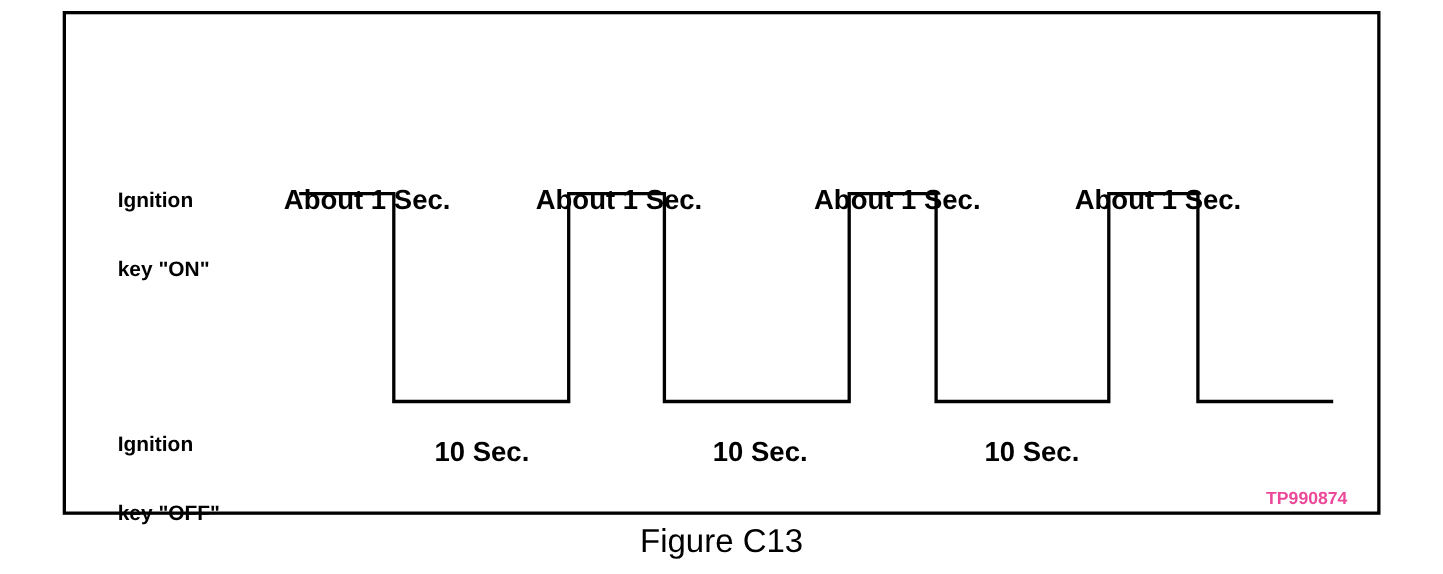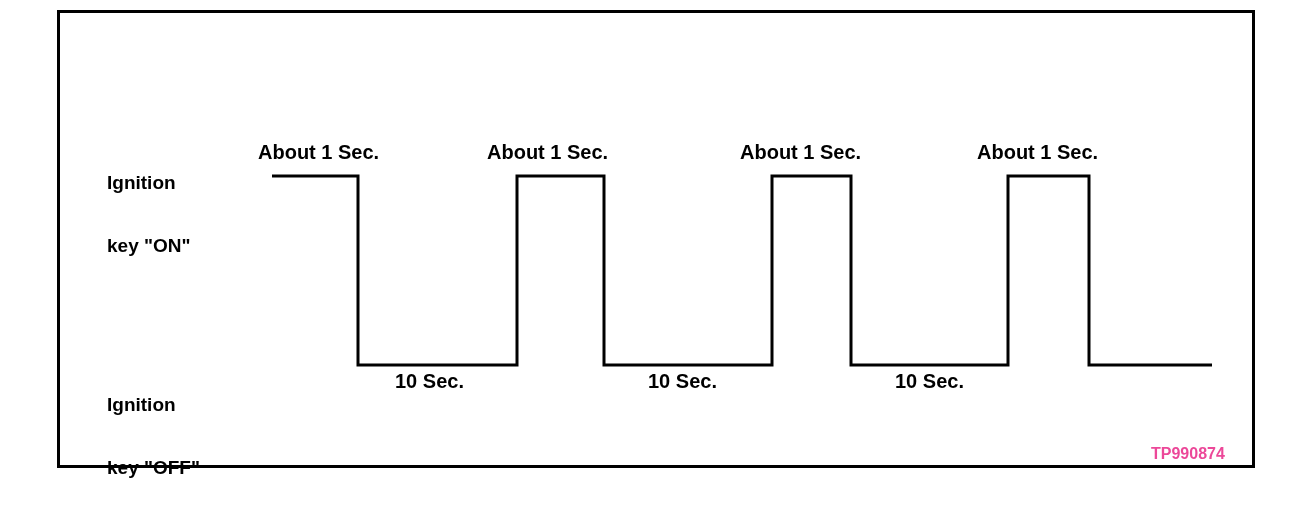--- a/index.html
+++ b/index.html
@@ -40,24 +40,25 @@
     stroke: #000000;
     stroke-width: 3;
     stroke-linecap: butt;
     stroke-linejoin: miter;
   }
   
   .diagram-label {
     position: absolute;
     font-family: "Liberation Sans", sans-serif;
     font-weight: bold;
-    font-size: 20px;
+    font-size: 25px;
     color: #000000;
     white-space: pre;
     line-height: 21px;
+    margin-top: 30px;
   }
   .axis-label {
     position: absolute;
     font-family: Liberation Sans, sans-serif;
     font-weight: bold;
     font-size: 19px;
     color: #000000;
     line-height: 21px;
     white-space: pre;
   }
@@ -113,14 +114,15 @@
   <div class="diagram-label pulse-label" style="left:487px; top:142px;">About 1 Sec.</div>
   <div class="diagram-label pulse-label" style="left:740px; top:142px;">About 1 Sec.</div>
   <div class="diagram-label pulse-label" style="left:977px; top:142px;">About 1 Sec.</div>
 
   <div class="diagram-label interval-label" style="left:395px; top:371px;">10 Sec.</div>
   <div class="diagram-label interval-label" style="left:648px; top:371px;">10 Sec.</div>
   <div class="diagram-label interval-label" style="left:895px; top:371px;">10 Sec.</div>
 
   <div id="tp-number">TP990874</div>
 
+  <div id="figure-caption">Figure C13</div>
 
 </div>
 
 </body></html>

